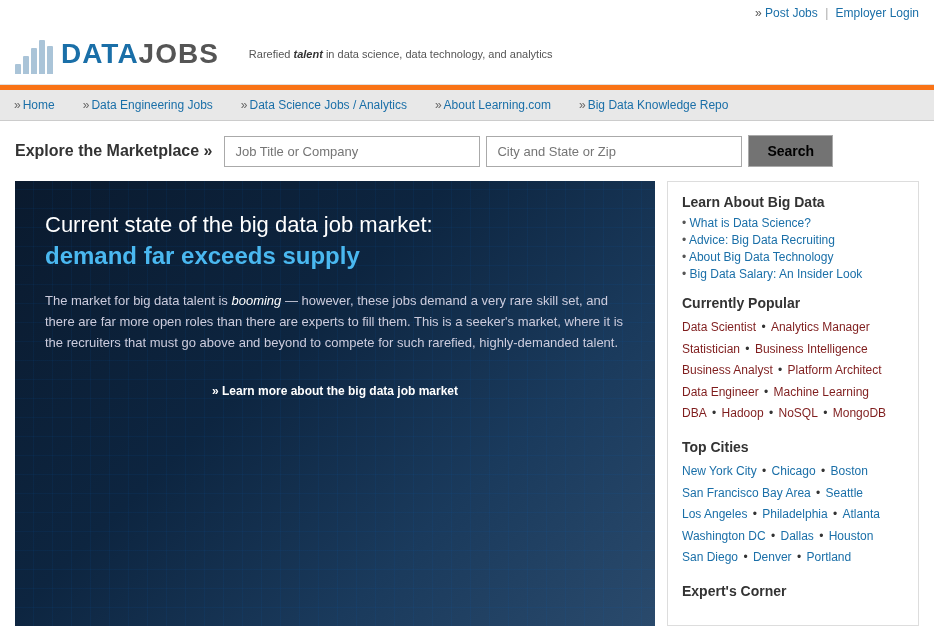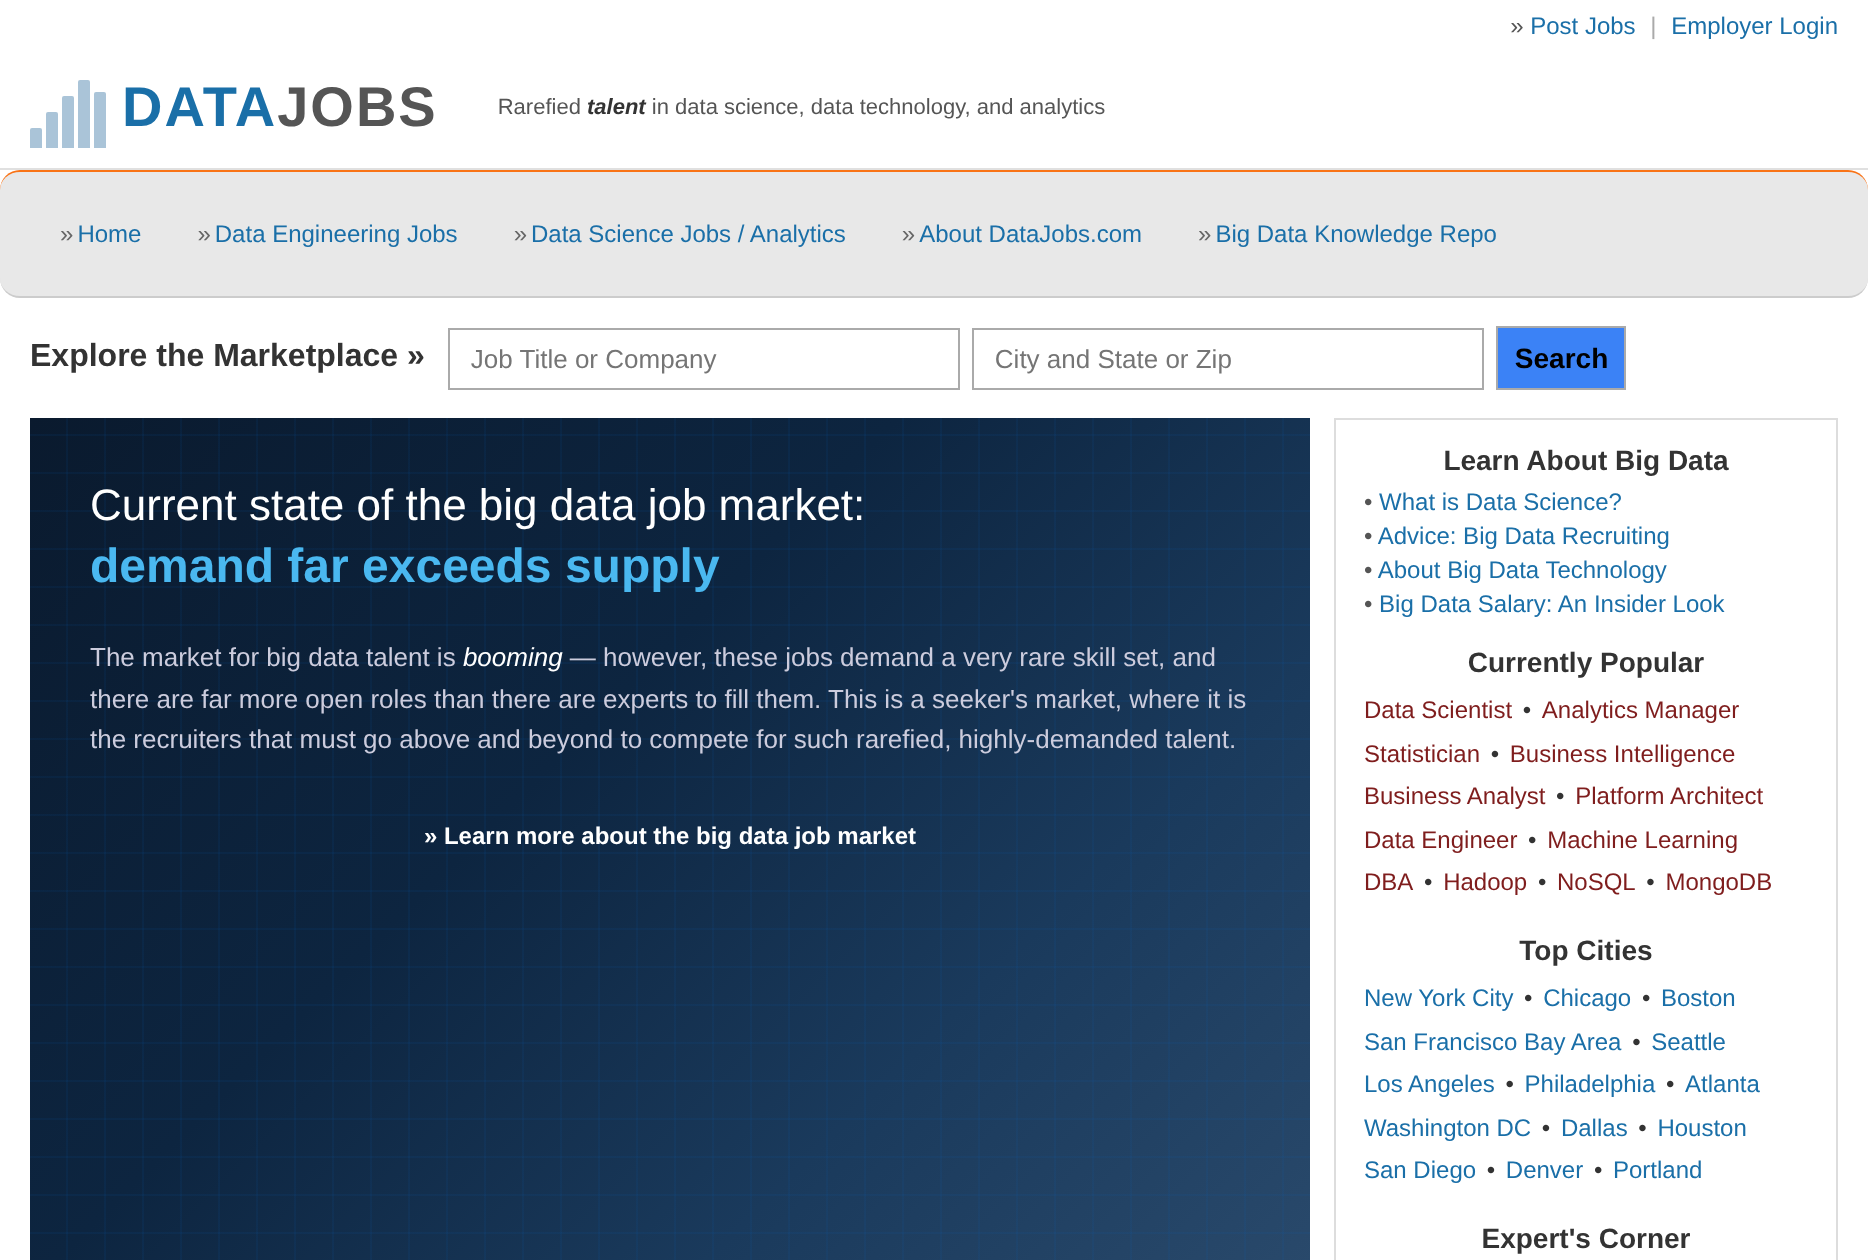--- a/index.html
+++ b/index.html
@@ -44,25 +44,24 @@
       letter-spacing: 1px;
     }
     .logo-data { color: #1a6fa8; }
     .logo-jobs { color: #555; }
     .tagline { font-size: 11px; color: #555; margin-left: 10px; }
     .tagline em { font-style: italic; color: #333; font-weight: bold; }
 
     
     .nav-bar {
       background: #e8e8e8;
-      border-top: 1px solid #f97316;
+      border-top: 5px solid #f97316;
       border-bottom: 1px solid #ccc;
       display: flex;
-      padding: 16px;
-      border-radius: 10px;
+      padding: 0;
     }
     .nav-item {
       padding: 8px 14px;
       font-size: 12px;
       color: #1a6fa8;
       cursor: pointer;
       text-decoration: none;
       display: flex;
       align-items: center;
       white-space: nowrap;
@@ -85,22 +84,22 @@
       border: 1px solid #aaa;
       padding: 7px 10px;
       font-size: 13px;
       color: #ef4444;
       width: 256px;
       outline: none;
     }
     .search-input + .search-input { margin-left: 6px; }
     .search-button {
       margin-left: 6px;
-      padding: 7px 8px;
-      background: #3b82f6;
+      padding: 7px 18px;
+      background: #737373;
       border: 1px solid #aaa;
       font-size: 14px;
       cursor: pointer;
       font-weight: bold;
     }
 
     
     .main-content {
       display: flex;
       padding: 0 15px 15px 15px;
@@ -174,21 +173,20 @@
       border: 1px solid #ddd;
       padding: 12px 14px;
       font-size: 12px;
     }
     .sidebar-section { margin-bottom: 14px; }
     .sidebar-heading {
       font-size: 14px;
       font-weight: bold;
       color: #333;
       margin-bottom: 6px;
-      text-align: center;
     }
     .sidebar-link {
       color: #1a6fa8;
       text-decoration: none;
       font-size: 12px;
     }
     .sidebar-bullet {
       display: block;
       margin-bottom: 3px;
       font-size: 12px;
@@ -240,21 +238,21 @@
     <span>Rarefied</span>
     <em>talent</em>
     <span> in data science, data technology, and analytics</span>
   </div>
 </div>
 
 <nav class="nav-bar">
   <a class="nav-item">Home</a>
   <a class="nav-item">Data Engineering Jobs</a>
   <a class="nav-item">Data Science Jobs / Analytics</a>
-  <a class="nav-item">About DataJobs.com</a>
+  <a class="nav-item">About Learning.com</a>
   <a class="nav-item">Big Data Knowledge Repo</a>
 </nav>
 
 <div class="search-bar">
   <span class="search-label">Explore the Marketplace »</span>
   <input class="search-input" type="text" placeholder="Job Title or Company" style="">
   <input class="search-input" type="text" placeholder="City and State or Zip" style="">
   <button class="search-button">Search</button>
 </div>
 

